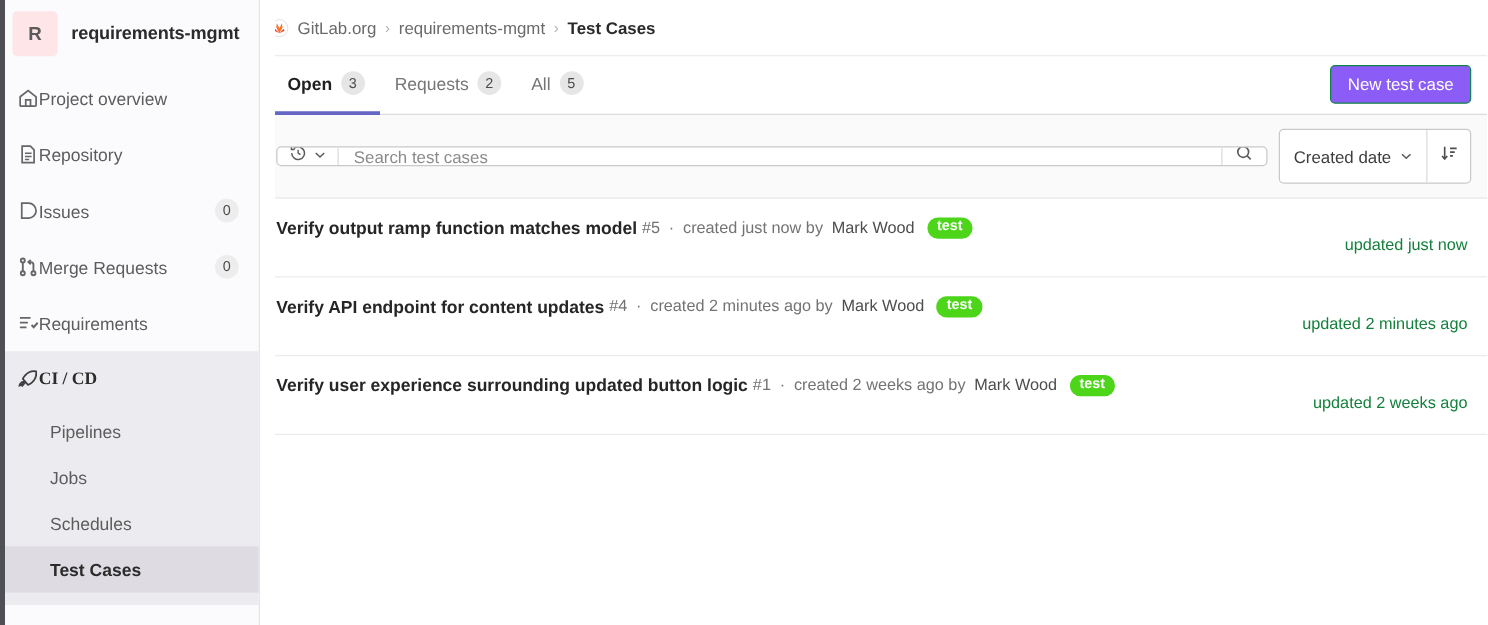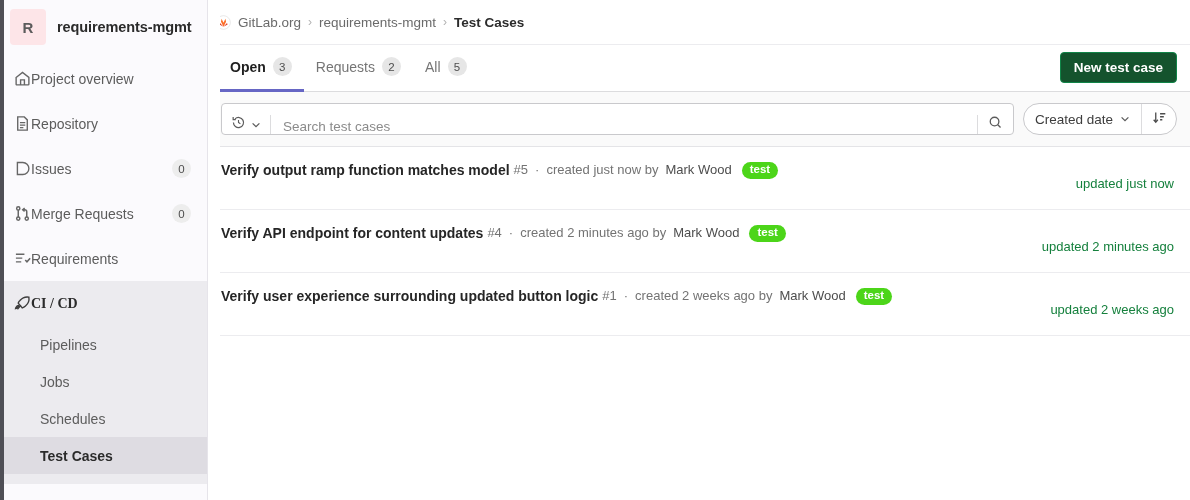--- a/index.html
+++ b/index.html
@@ -146,41 +146,41 @@
   }
   .tab-count {
     background: #e6e6e6; color: #4d4d4d;
     font-size: 11.5px; font-weight: 400;
     min-width: 19px; height: 19px;
     border-radius: 10px;
     display: flex; align-items: center; justify-content: center;
     padding: 0 5px;
   }
   .new-btn {
-    background: #14532d; color: #fff;
+    background: #8b5cf6; color: #fff;
     border: 1px solid #108548; border-radius: 4px;
-    font-size: 13.5px; font-weight: 700;
+    font-size: 13.5px; font-weight: 400;
     padding: 0 13px; height: 31px;
     cursor: pointer;
     margin-bottom: 8px;
     font-family: "Liberation Sans", sans-serif;
     white-space: nowrap;
   }
 
   .filter-bar {
     display: flex; align-items: center;
     gap: 9px;
     padding: 11px 13px;
     background: #fafafa;
     border-bottom: 1px solid #e4e4e7;
   }
   .search-group {
-    display: flex; align-items: flex-end;
+    display: flex; align-items: center;
     flex: 1;
-    height: 32px;
+    height: 16px;
     border: 1px solid #c9c9cc;
     border-radius: 4px;
     background: #fff;
     overflow: hidden;
   }
   .hist-btn {
     display: flex; align-items: center; gap: 5px;
     padding: 0 9px;
     border-right: 1px solid #dcdcde;
     cursor: pointer;
@@ -198,23 +198,23 @@
   .search-input::placeholder { color: #8b8b8b; }
   .search-go {
     display: flex; align-items: center; justify-content: center;
     width: 36px;
     border-left: 1px solid #dcdcde;
     cursor: pointer;
     color: #5c5c5c;
   }
   .sort-group {
     display: flex; align-items: stretch;
-    height: 32px;
+    height: 44px;
     border: 1px solid #c9c9cc;
-    border-radius: 16px;
+    border-radius: 4px;
     background: #fff;
     overflow: hidden;
     flex: none;
   }
   .sort-select {
     display: flex; align-items: center; gap: 7px;
     padding: 0 11px;
     font-size: 13.5px;
     color: #3d3d3d;
     cursor: pointer;

